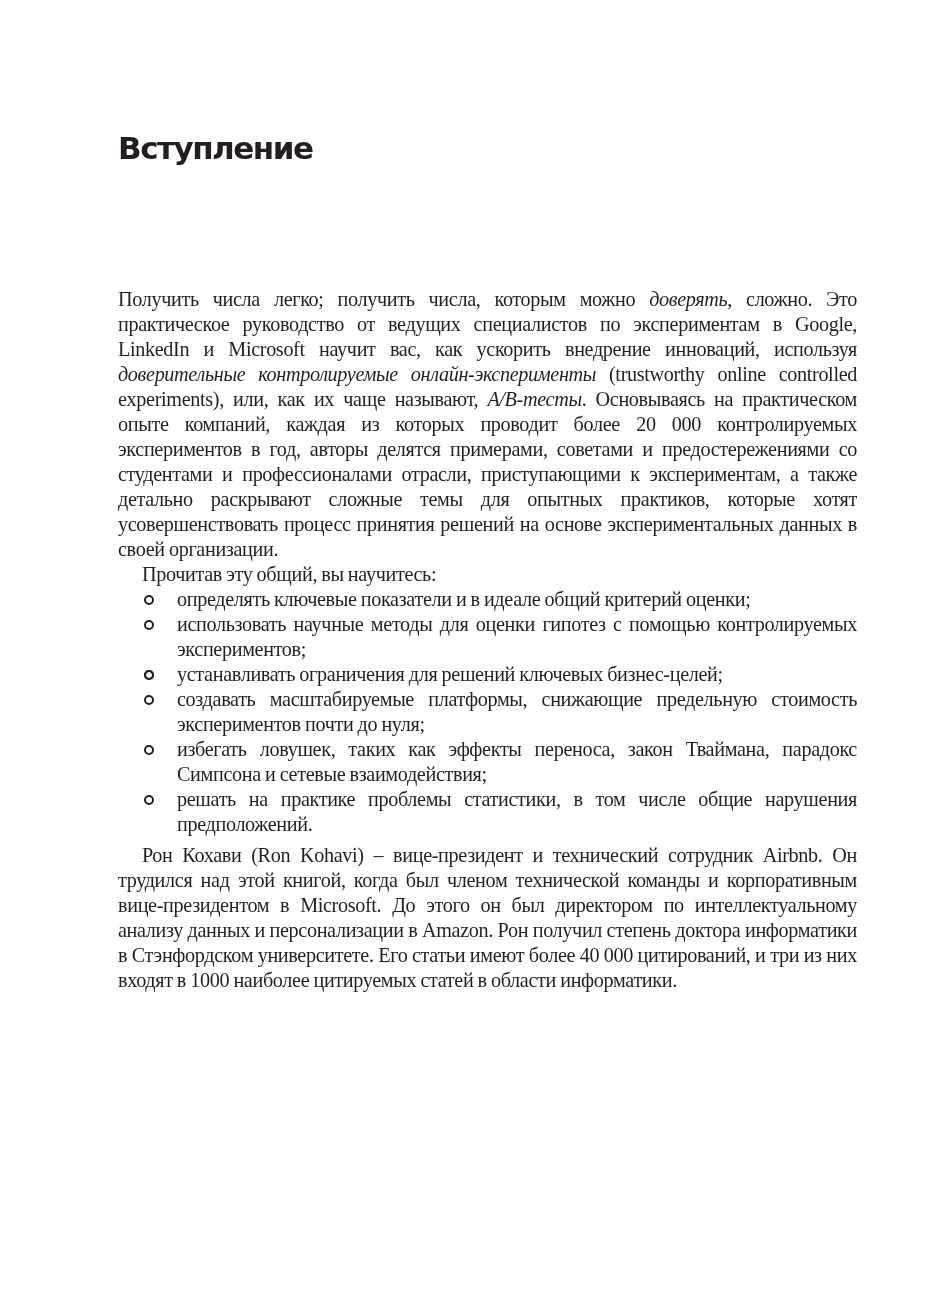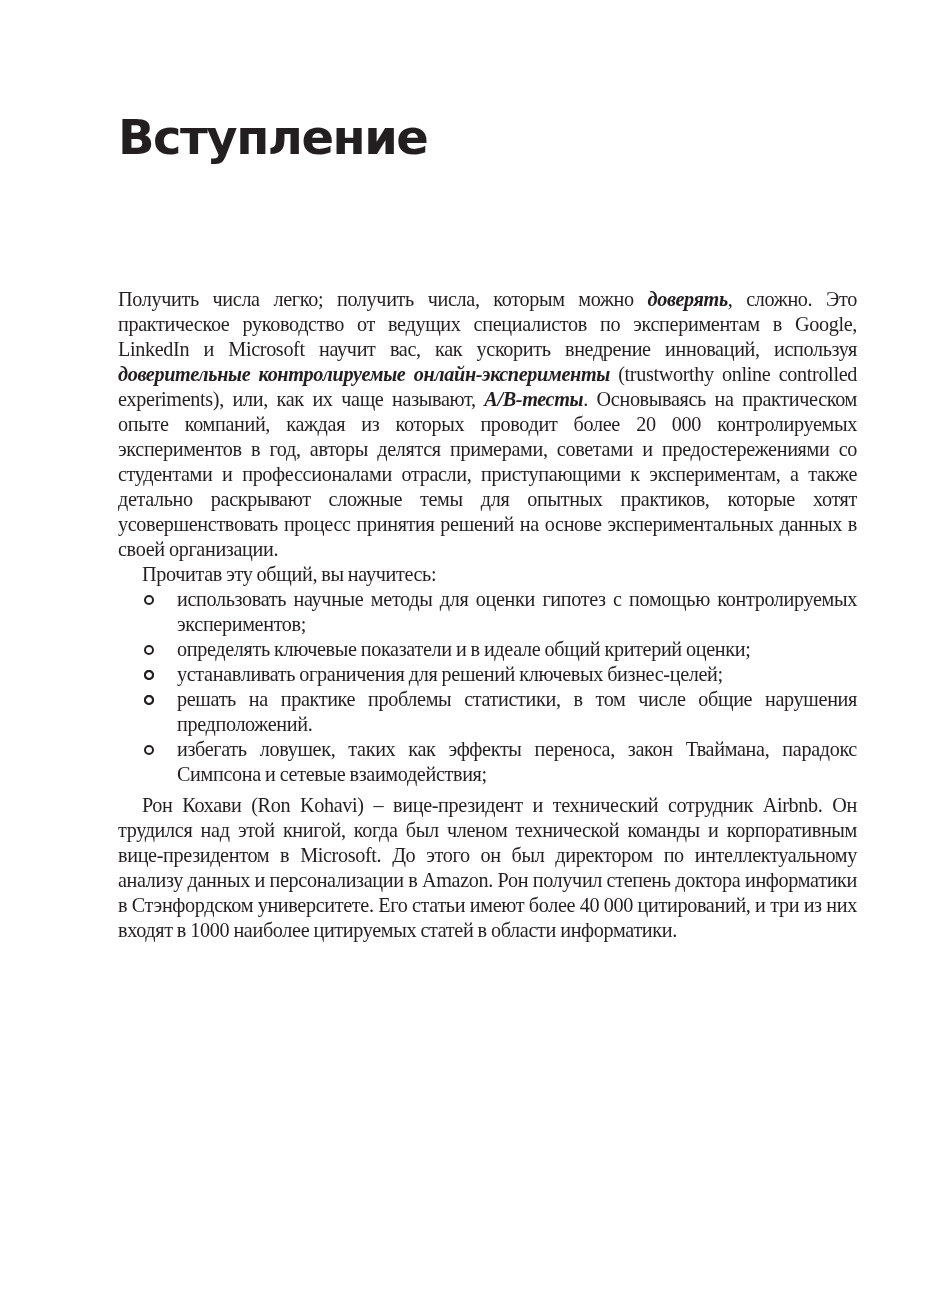--- a/index.html
+++ b/index.html
@@ -1,54 +1,54 @@
 <!DOCTYPE html>
 <html><head>
 <meta charset="utf-8">
 <style>
   html, body { margin: 0; padding: 0; background: #ffffff; }
   body { width: 945px; height: 1300px; position: relative; overflow: hidden; color: #231f20; }
   .title {
-    position: absolute; left: 118px; top: 111px;
+    position: absolute; left: 118px; top: 122px;
     font-family: "DejaVu Sans", sans-serif; font-weight: bold;
-    font-size: 48px; letter-spacing: -1.5px; line-height: 52px; margin: 0;
+    font-size: 31px; letter-spacing: -1.5px; line-height: 52px; margin: 0;
     color: #231f20;
   }
   .body-text {
     position: absolute; left: 118px; top: 287px; width: 739px;
     font-family: "Liberation Serif", serif; font-size: 20.2px; line-height: 25px;
     text-align: justify; letter-spacing: -0.35px; word-spacing: -0.5px;
   }
   .body-text p { margin: 0; }
   .indent { text-indent: 24px; }
   ul.bullets { list-style: none; margin: 0; padding: 0; }
   ul.bullets li { position: relative; padding-left: 59px; }
   ul.bullets li .bullet {
     position: absolute; left: 26px; top: 8px; width: 10px; height: 10px;
     border: 2.6px solid #231f20; border-radius: 50%; box-sizing: border-box;
   }
   .bio { margin-top: 6px !important; }
   b { font-weight: normal; }
-  i { font-style: italic; font-weight: bold; }
+  i { font-style: italic; }
 </style>
 </head>
 <body>
 
 <h1 class="title">Вступление</h1>
 
 <div class="body-text">
   <p><span>Получить числа легко; получить числа, которым можно </span><i>доверять</i><span>, сложно. Это практическое руководство от ведущих специалистов по экспериментам в Google, LinkedIn и Microsoft научит вас, как ускорить внедрение инноваций, используя </span><i>доверительные контролируемые онлайн-эксперименты</i><span> (trustworthy online controlled experiments), или, как их чаще называют, </span><i>A/B-тесты</i><span>. Основываясь на практическом опыте компаний, каждая из которых проводит более 20 000 контролируемых экспериментов в год, авторы делятся примерами, советами и предостережениями со студентами и профессионалами отрасли, приступающими к экспериментам, а также детально раскрывают сложные темы для опытных практиков, которые хотят усовершенствовать процесс принятия решений на основе экспериментальных данных в своей организации.</span></p>
 
   <p class="indent">Прочитав эту общий, вы научитесь:</p>
 
   <ul class="bullets">
+    <li><span class="bullet"></span><span>определять ключевые показатели и в идеале общий критерий оценки;</span></li>
     <li><span class="bullet"></span><span>использовать научные методы для оценки гипотез с помощью контролируемых экспериментов;</span></li>
-    <li><span class="bullet"></span><span>определять ключевые показатели и в идеале общий критерий оценки;</span></li>
     <li><span class="bullet"></span></li>
     <li><span class="bullet"></span><span>устанавливать ограничения для решений ключевых бизнес-целей;</span></li>
-    <li><span class="bullet"></span></li>
+    <li><span class="bullet"></span><span>создавать масштабируемые платформы, снижающие предельную стоимость экспериментов почти до нуля;</span></li>
+    <li><span class="bullet"></span><span>избегать ловушек, таких как эффекты переноса, закон Тваймана, парадокс Симпсона и сетевые взаимодействия;</span></li>
     <li><span class="bullet"></span><span>решать на практике проблемы статистики, в том числе общие нарушения предположений.</span></li>
-    <li><span class="bullet"></span><span>избегать ловушек, таких как эффекты переноса, закон Тваймана, парадокс Симпсона и сетевые взаимодействия;</span></li>
   </ul>
 
   <p class="indent bio"><b>Рон Кохави</b><span> (Ron Kohavi) – вице-президент и технический сотрудник Airbnb. Он трудился над этой книгой, когда был членом технической команды и корпоративным вице-президентом в Microsoft. До этого он был директором по интеллектуальному анализу данных и персонализации в Amazon. Рон получил степень доктора информатики в Стэнфордском университете. Его статьи имеют более 40 000 цитирований, и три из них входят в 1000 наиболее цитируемых статей в области информатики.</span></p>
 
 </div>
 
 </body></html>

